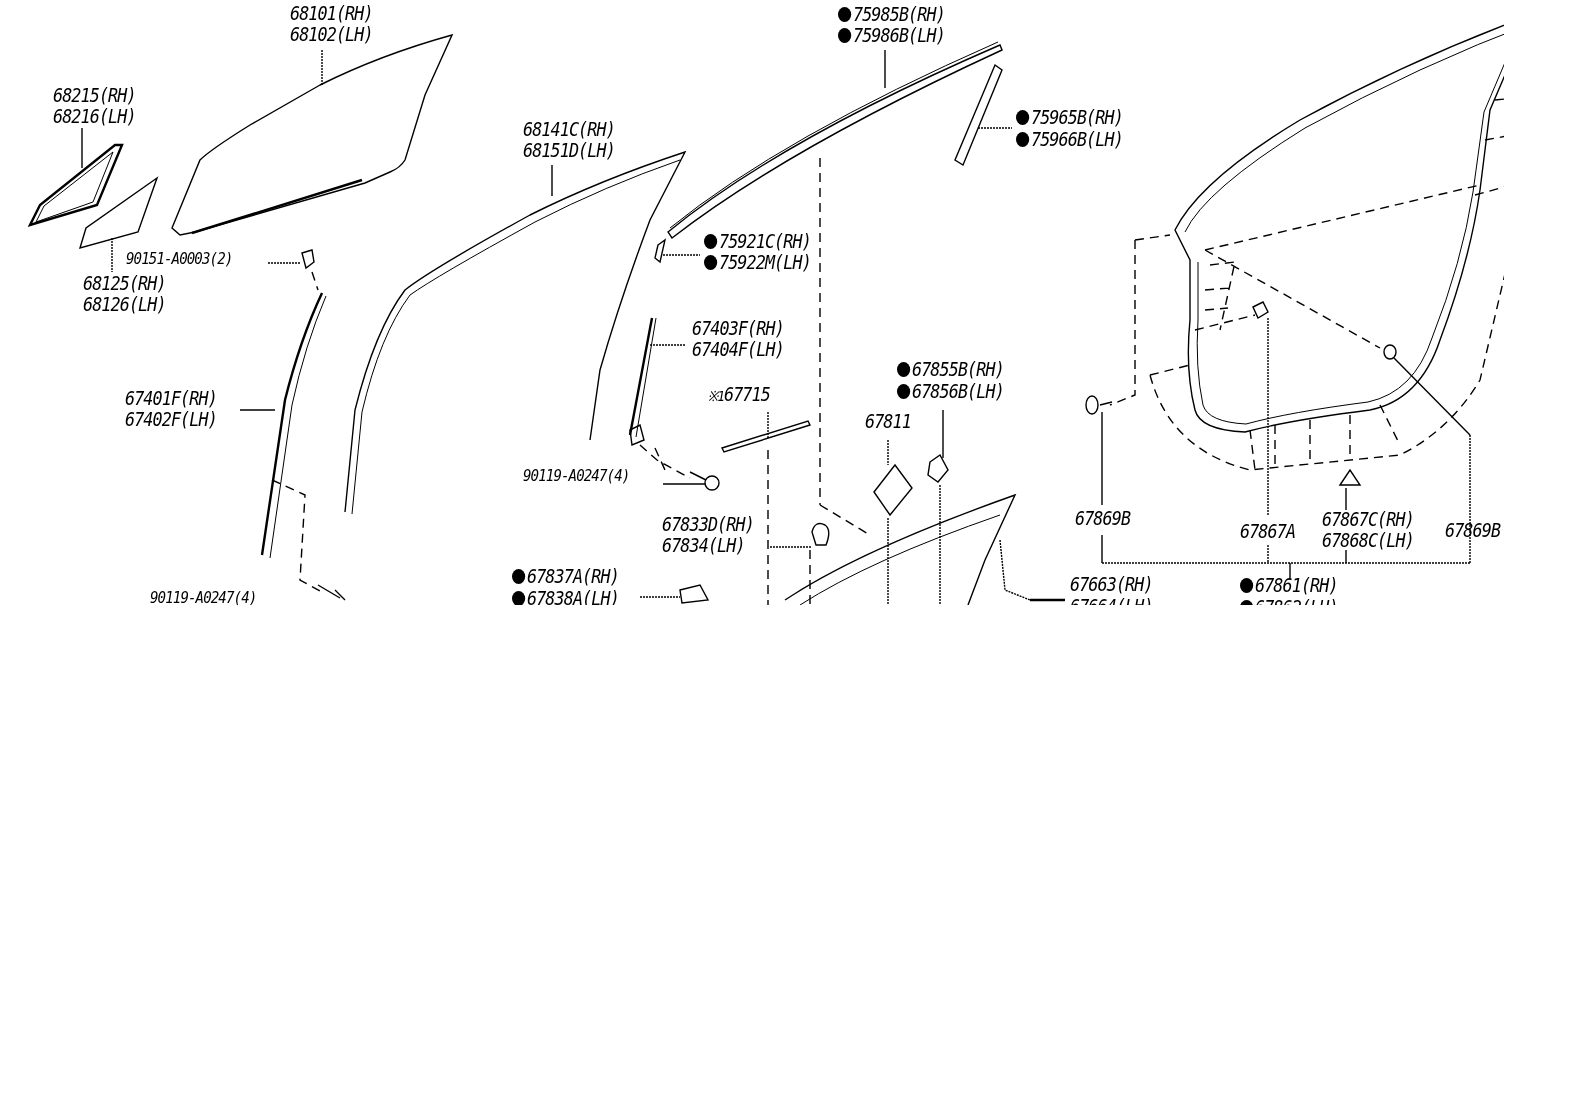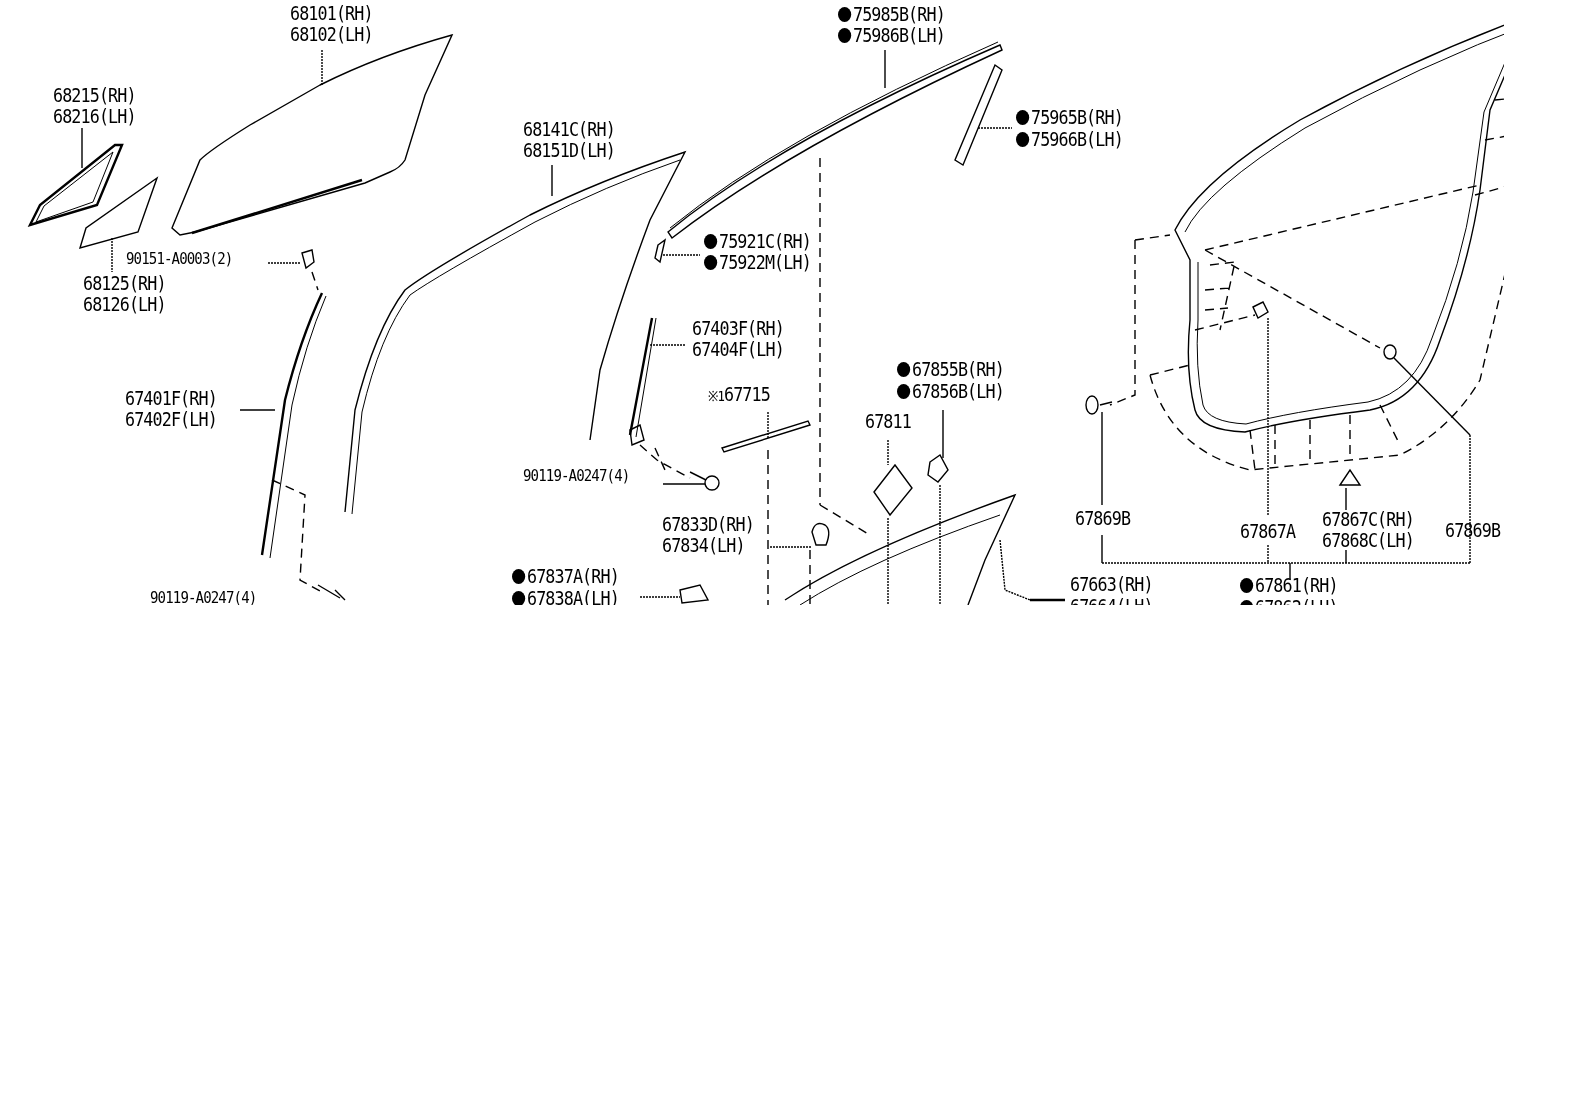--- a/index.html
+++ b/index.html
@@ -1,17 +1,17 @@
 <!DOCTYPE html>
 <html><head>
   <meta charset="utf-8">
   <style>
     html, body { margin: 0; padding: 0; background: #ffffff; }
     body { width: 1592px; height: 1099px; position: relative; overflow: hidden; }
-    #diagram { position: absolute; left: 0; top: 0; width: 1504px; height: 605px; overflow: hidden; }
+    #diagram { position: absolute; left: 0; top: 0; width: 1504px; height: 605px; overflow: hidden; font-style: italic; }
     #diagram svg { position: absolute; left: 0; top: 0; }
     .lbl {
       position: absolute;
       font-family: "DejaVu Sans Mono", monospace;
       font-size: 19px;
       line-height: 21px;
       color: #000;
       white-space: pre;
       letter-spacing: -1px;
       transform: scaleX(0.88);

